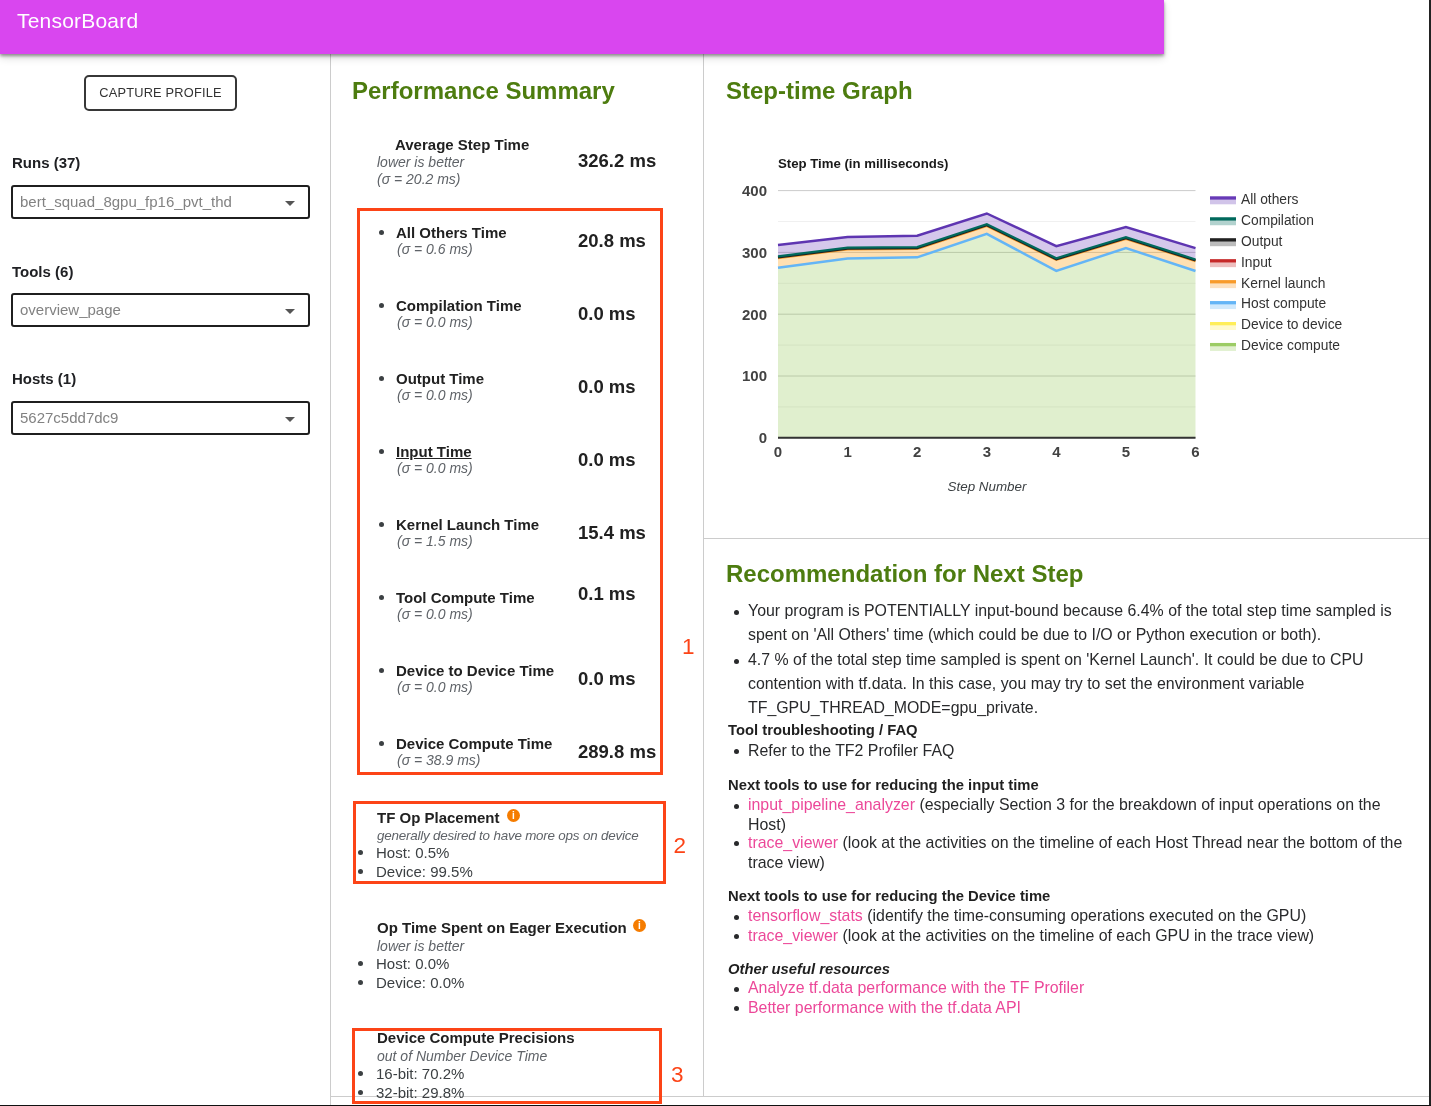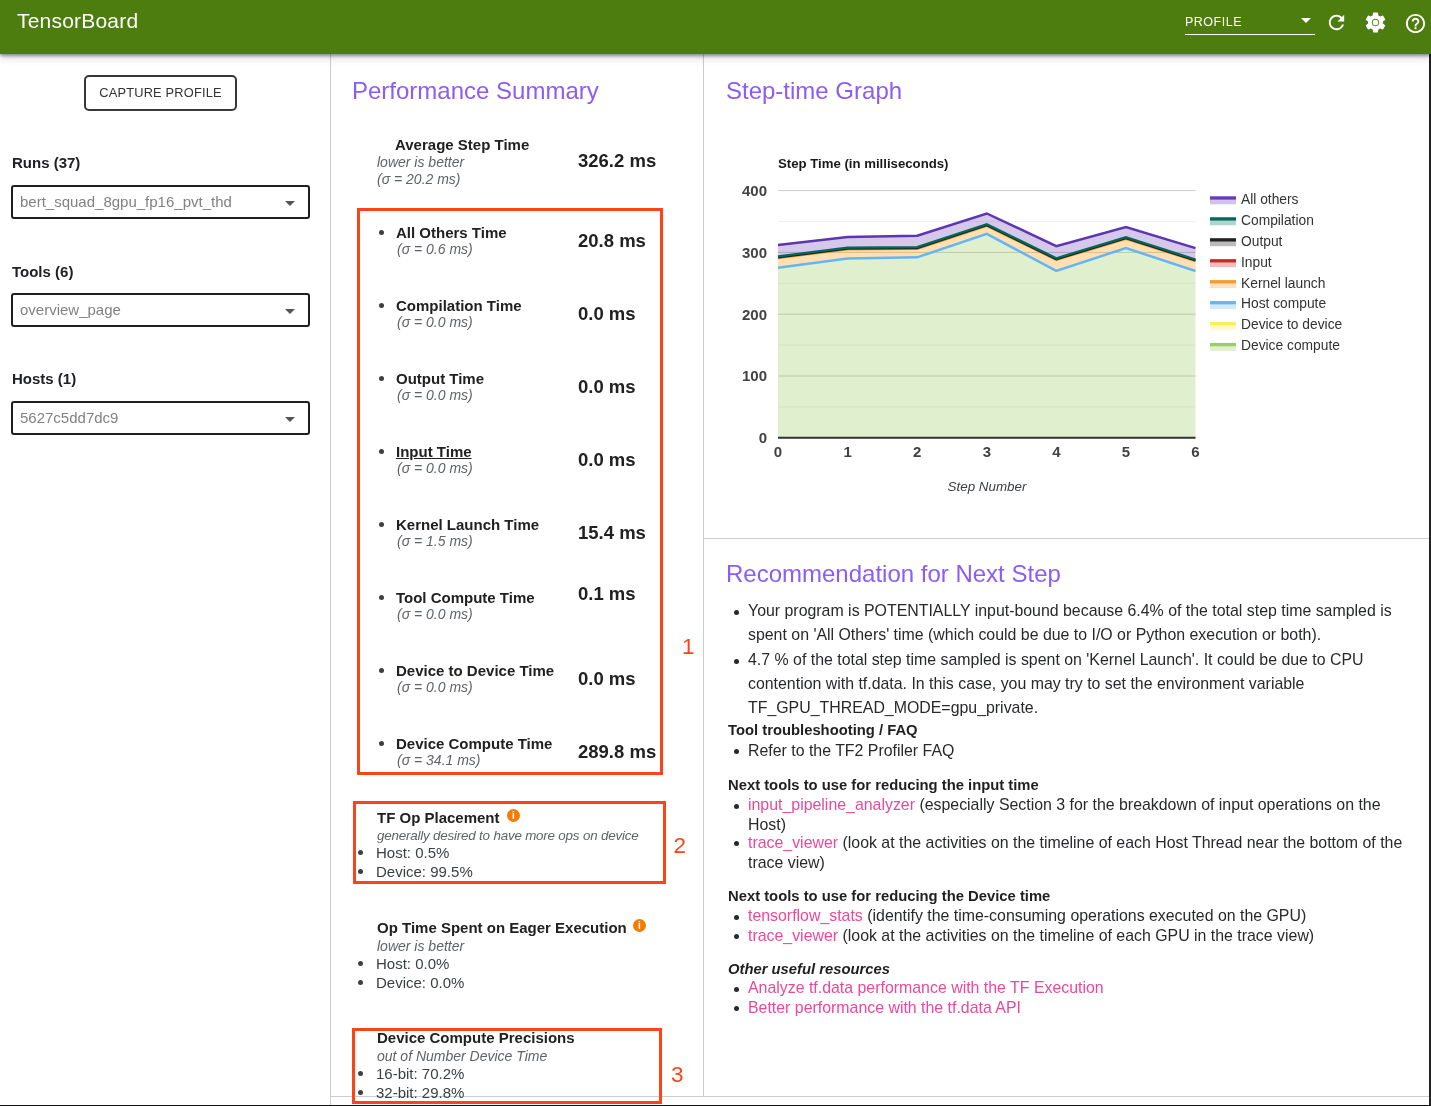--- a/index.html
+++ b/index.html
@@ -1,42 +1,42 @@
 <!DOCTYPE html>
 <html><head>
 <meta charset="utf-8">
 <style>
 * { margin:0; padding:0; box-sizing:border-box; }
 html,body { width:1431px; height:1106px; overflow:hidden; background:#fff;
   font-family:"Liberation Sans", sans-serif; }
 body { position:relative; }
 .abs { position:absolute; }
 
-#hdr { position:absolute; left:0; top:0; width:1431px; height:54px; background:#4d7c0f;
+#hdr { position:absolute; left:0; top:0; width:1164px; height:54px; background:#d946ef;
   box-shadow:0 2px 3px rgba(0,0,0,.38), 0 4px 8px rgba(0,0,0,.14); z-index:30; }
 #tblogo { position:absolute; left:17px; top:9px; font-size:21px; color:#fff; font-weight:500; letter-spacing:.2px; }
 #profsel { position:absolute; left:1185px; top:11px; width:130px; color:#fff; }
 #profsel .txt { position:relative; top:1px; font-size:12.5px; letter-spacing:.5px; }
 #profsel .line { position:absolute; left:0; top:22.5px; width:130px; height:1.4px; background:#fff; }
 #profsel .arr { position:absolute; left:116px; top:7px; width:0; height:0;
   border-left:5px solid transparent; border-right:5px solid transparent; border-top:5.5px solid #fff; }
 .hicon { position:absolute; top:0; }
 
 #capbtn { position:absolute; left:84px; top:75px; width:153px; height:36px; border:2px solid #373737;
   border-radius:5px; color:#333; font-size:12.8px; letter-spacing:.2px; text-align:center; line-height:32px; }
 .sblabel { position:absolute; left:12px; font-size:15px; font-weight:bold; color:#202124; }
 .sbsel { position:absolute; left:11px; width:299px; height:34px; border:2px solid #1f1f1f; border-radius:3px;
   font-size:15px; color:#828282; line-height:30px; padding-left:7px; }
 .sbsel .arr { position:absolute; right:13px; top:14px; width:0; height:0;
   border-left:5.5px solid transparent; border-right:5.5px solid transparent; border-top:5.5px solid #555; }
 
 .vline { position:absolute; width:1px; background:#ccc; }
 .hline { position:absolute; height:1px; background:#ccc; }
 
-.h2 { position:absolute; font-size:24px; color:#8b5cf6; }
+.h2 { position:absolute; font-size:24px; color:#4d7c0f;font-weight:bold; }
 .redbox { position:absolute; border:3px solid #fc4417; }
 .mname { position:absolute; font-size:15px; font-weight:bold; color:#212121; line-height:15px; white-space:nowrap; }
 .msig { position:absolute; font-size:14px; font-style:italic; color:#5f6368; line-height:14px; white-space:nowrap; }
 .mval { position:absolute; font-size:18.5px; font-weight:bold; color:#212121; line-height:19px; white-space:nowrap; }
 .dot { position:absolute; width:5px; height:5px; border-radius:50%; background:#3c4043; }
 .mitem { position:absolute; font-size:15px; color:#3c4043; line-height:15px; white-space:nowrap; }
 .bignum { position:absolute; font-size:22.5px; color:#fc4417; }
 .info { position:absolute; width:13px; height:13px; border-radius:50%; background:#f57c00; color:#fff;
   font-size:10px; font-weight:bold; text-align:center; line-height:13px; font-style:normal; }
 
@@ -116,21 +116,21 @@
     <div class="dot" style="left:378.5px; top:594.5px;"></div>
     <div class="mname" style="left:396px; top:589.5px;">Tool Compute Time</div>
     <div class="msig" style="left:397px; top:607px;">(σ = 0.0 ms)</div>
     <div class="mval" style="left:578px; top:584px;">0.1 ms</div>
     <div class="dot" style="left:378.5px; top:667.5px;"></div>
     <div class="mname" style="left:396px; top:662.5px;">Device to Device Time</div>
     <div class="msig" style="left:397px; top:680px;">(σ = 0.0 ms)</div>
     <div class="mval" style="left:578px; top:669px;">0.0 ms</div>
     <div class="dot" style="left:378.5px; top:740.5px;"></div>
     <div class="mname" style="left:396px; top:735.5px;">Device Compute Time</div>
-    <div class="msig" style="left:397px; top:753px;">(σ = 34.1 ms)</div>
+    <div class="msig" style="left:397px; top:753px;">(σ = 38.9 ms)</div>
     <div class="mval" style="left:578px; top:742px;">289.8 ms</div>
   </div>
 <div class="bignum" style="left:682px; top:633.5px;">1</div>
 
 <div class="redbox" style="left:352.5px; top:801px; width:313px; height:83px;"></div>
 <div class="mname" style="left:377px; top:809.5px; font-size:15px;">TF Op Placement</div>
 <div class="info" style="left:507px; top:809px;">i</div>
 <div class="msig" style="left:377px; top:829px; font-size:13.4px; letter-spacing:-0.2px;">generally desired to have more ops on device</div>
 <div class="dot" style="left:358px; top:850px;"></div>
 <div class="mitem" style="left:376px; top:845px;">Host: 0.5%</div>
@@ -229,16 +229,16 @@
     <div class="ritem" style="left:748px; top:795px;"><a class="lnk">input_pipeline_analyzer</a> (especially Section 3 for the breakdown of input operations on the<br>Host)</div>
     <div class="rdot" style="left:734px; top:841px;"></div>
     <div class="ritem" style="left:748px; top:832.5px;"><a class="lnk">trace_viewer</a> (look at the activities on the timeline of each Host Thread near the bottom of the<br>trace view)</div>
     <div class="rhead" style="left:728px; top:887.5px;">Next tools to use for reducing the Device time</div>
     <div class="rdot" style="left:734px; top:914.5px;"></div>
     <div class="ritem" style="left:748px; top:906px;"><a class="lnk">tensorflow_stats</a> (identify the time-consuming operations executed on the GPU)</div>
     <div class="rdot" style="left:734px; top:934px;"></div>
     <div class="ritem" style="left:748px; top:925.5px;"><a class="lnk">trace_viewer</a> (look at the activities on the timeline of each GPU in the trace view)</div>
     <div class="rhead" style="left:728px; top:960.5px;font-style:italic;">Other useful resources</div>
     <div class="rdot" style="left:734px; top:986.5px;"></div>
-    <div class="ritem" style="left:748px; top:978px;"><a class="lnk">Analyze tf.data performance with the TF Execution</a></div>
+    <div class="ritem" style="left:748px; top:978px;"><a class="lnk">Analyze tf.data performance with the TF Profiler</a></div>
     <div class="rdot" style="left:734px; top:1006px;"></div>
     <div class="ritem" style="left:748px; top:997.5px;"><a class="lnk">Better performance with the tf.data API</a></div>
   </div>
 
 </body></html>

